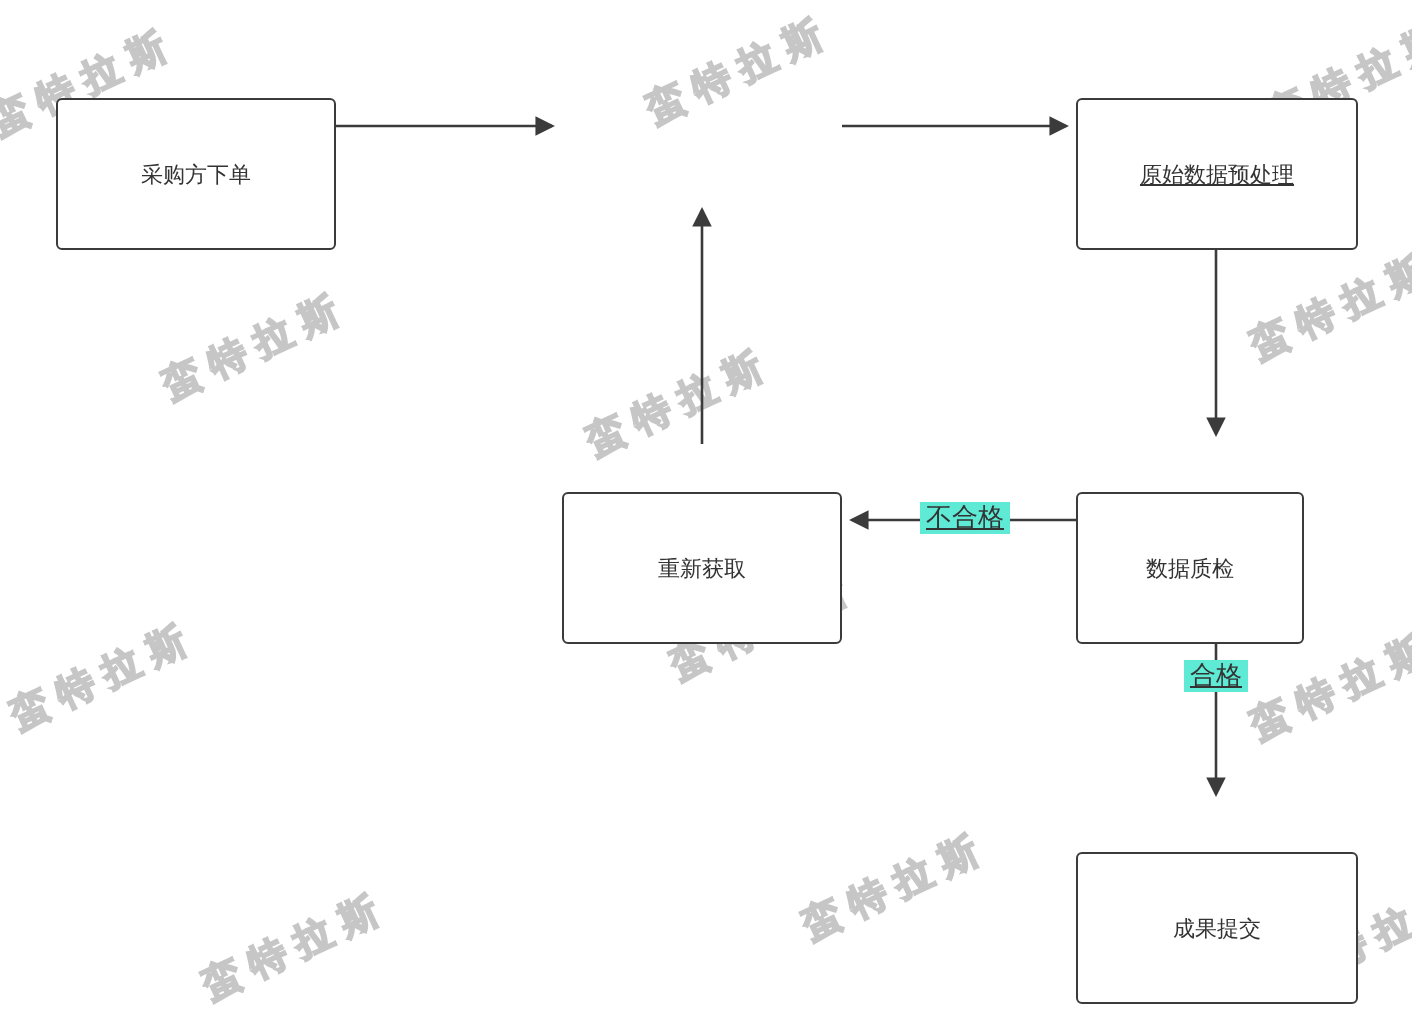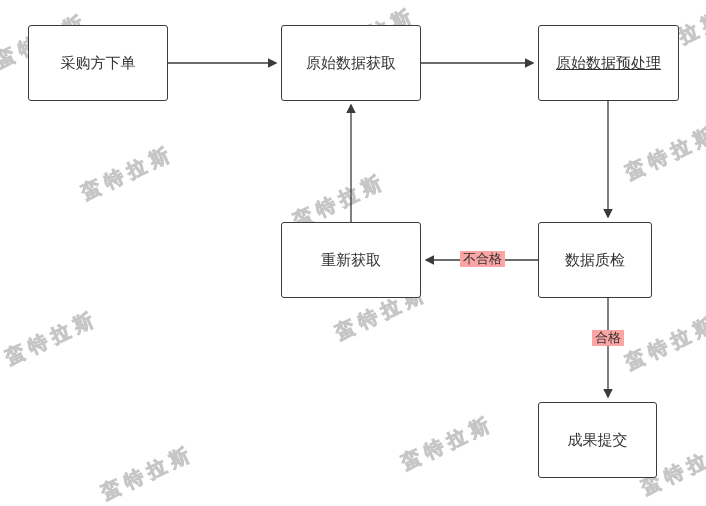--- a/index.html
+++ b/index.html
@@ -40,34 +40,36 @@
   
   .node {
     position: absolute;
     z-index: 2;
     background: #ffffff;
     border: 1px solid #3b3b3b;
     border-radius: 3px;
     display: flex;
     align-items: center;
     justify-content: center;
-    font-size: 15px;
+    font-size: 11px;
     color: #333333;
     text-align: center;
+    margin-top: 24px;
   }
 
   
   .edge-label {
     position: absolute;
     z-index: 3;
-    background: #fca5a5;
+    background: #5eead4;
     padding: 0 3px;
     font-size: 13px;
     color: #333333;
     line-height: 16px;
+    text-decoration: underline;
   }
 </style>
 </head>
 <body>
 
 <div class="canvas">
 
   <div class="watermark" style="left:-8px;  top:28px;">蛮特拉斯</div>
   <div class="watermark" style="left:320px; top:22px;">蛮特拉斯</div>
   <div class="watermark" style="left:630px; top:25px;">蛮特拉斯</div>
@@ -96,27 +98,26 @@
 
     <line x1="538" y1="260" x2="426" y2="260" stroke="#3b3b3b" stroke-width="1.3" marker-end="url(#arrow)"></line>
 
     <line x1="351" y1="222" x2="351" y2="105" stroke="#3b3b3b" stroke-width="1.3" marker-end="url(#arrow)"></line>
 
     <line x1="608" y1="298" x2="608" y2="397" stroke="#3b3b3b" stroke-width="1.3" marker-end="url(#arrow)"></line>
   </svg>
 
   <div class="node" style="left:28px;  top:25px;  width:140px; height:76px;">采购方下单</div>
 
-  <div class="node" style="left:281px; top:25px;  width:140px; height:76px;">原始数据获取</div>
 
   <div class="node" style="left:538px; top:25px;  width:141px; height:76px;text-decoration:underline;">原始数据预处理</div>
 
   <div class="node" style="left:538px; top:222px; width:114px; height:76px;">数据质检</div>
 
   <div class="node" style="left:281px; top:222px; width:140px; height:76px;text-align:center;">重新获取</div>
 
-  <div class="node" style="left:538px; top:402px; width:119px; height:76px;">成果提交</div>
+  <div class="node" style="left:538px; top:402px; width:141px; height:76px;">成果提交</div>
 
   <div class="edge-label" style="left:460px; top:251px;">不合格</div>
 
   <div class="edge-label" style="left:592px; top:330px;">合格</div>
 
 </div>
 
 </body></html>

